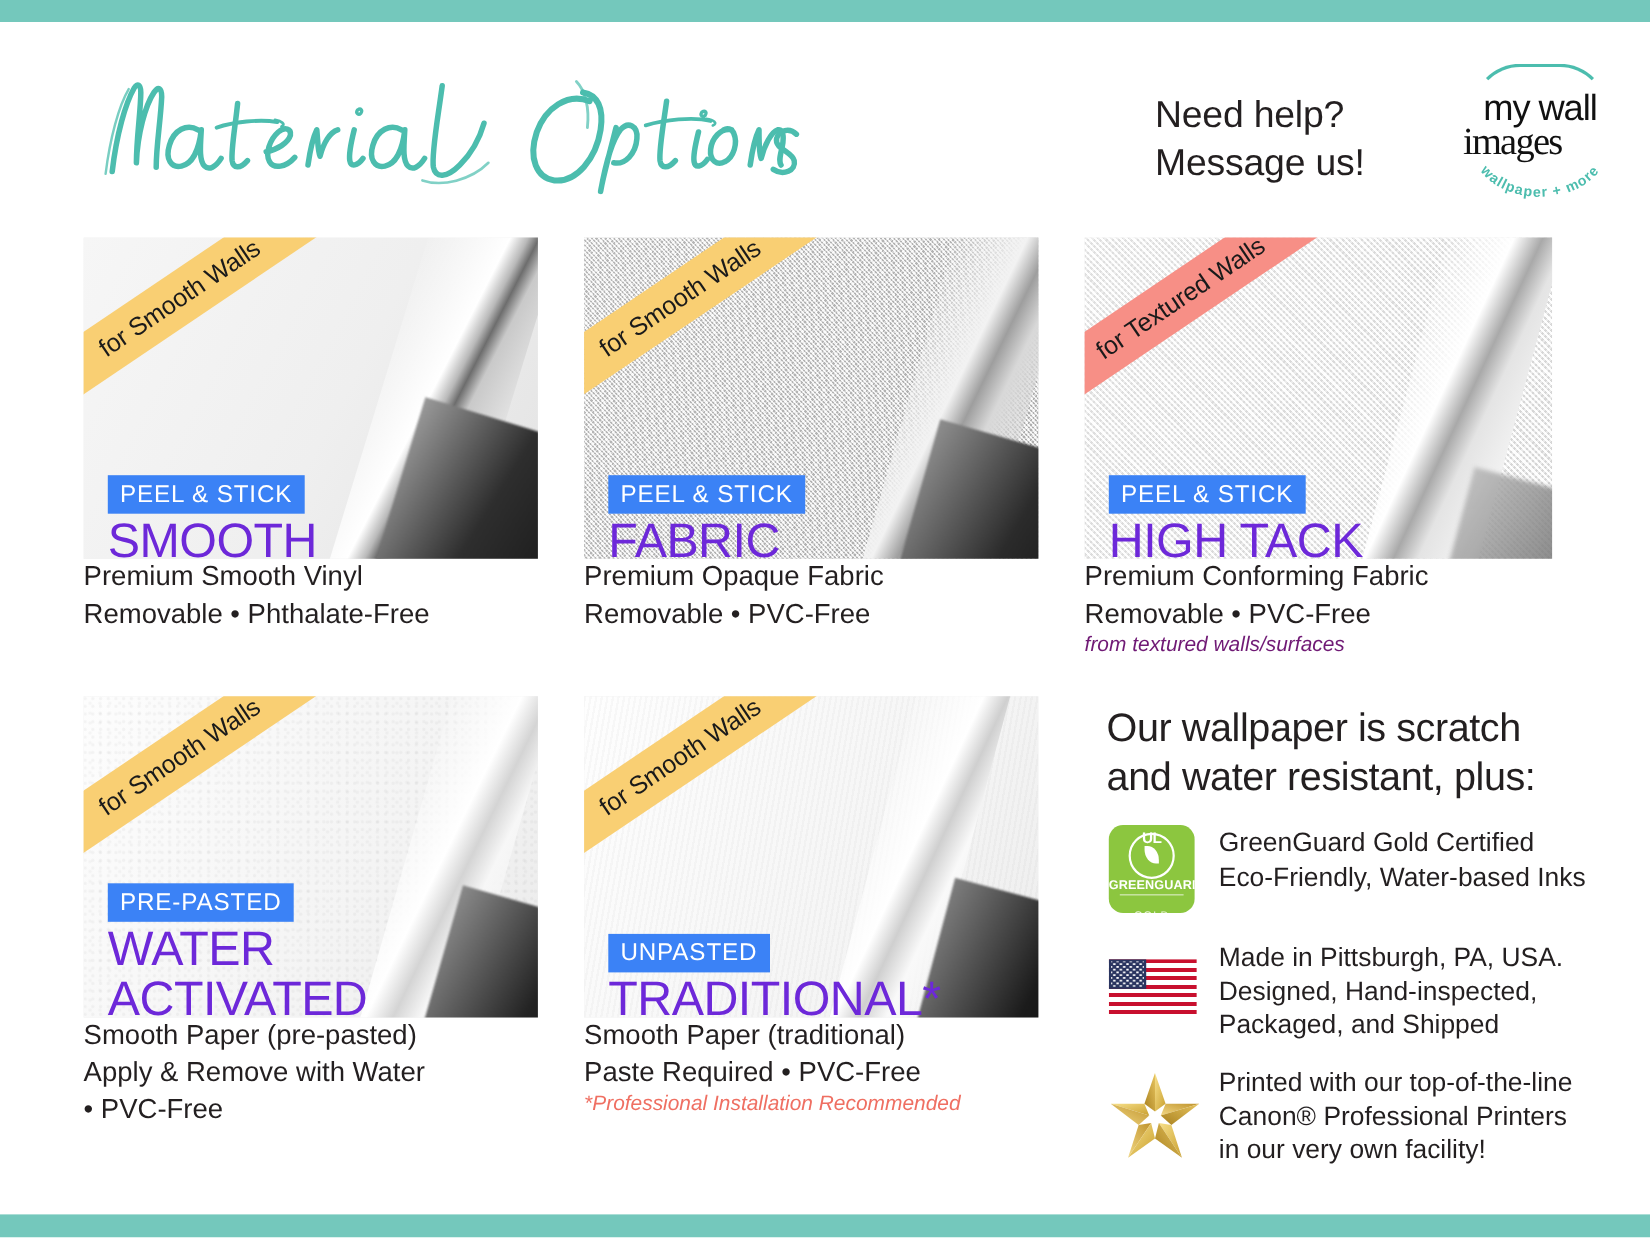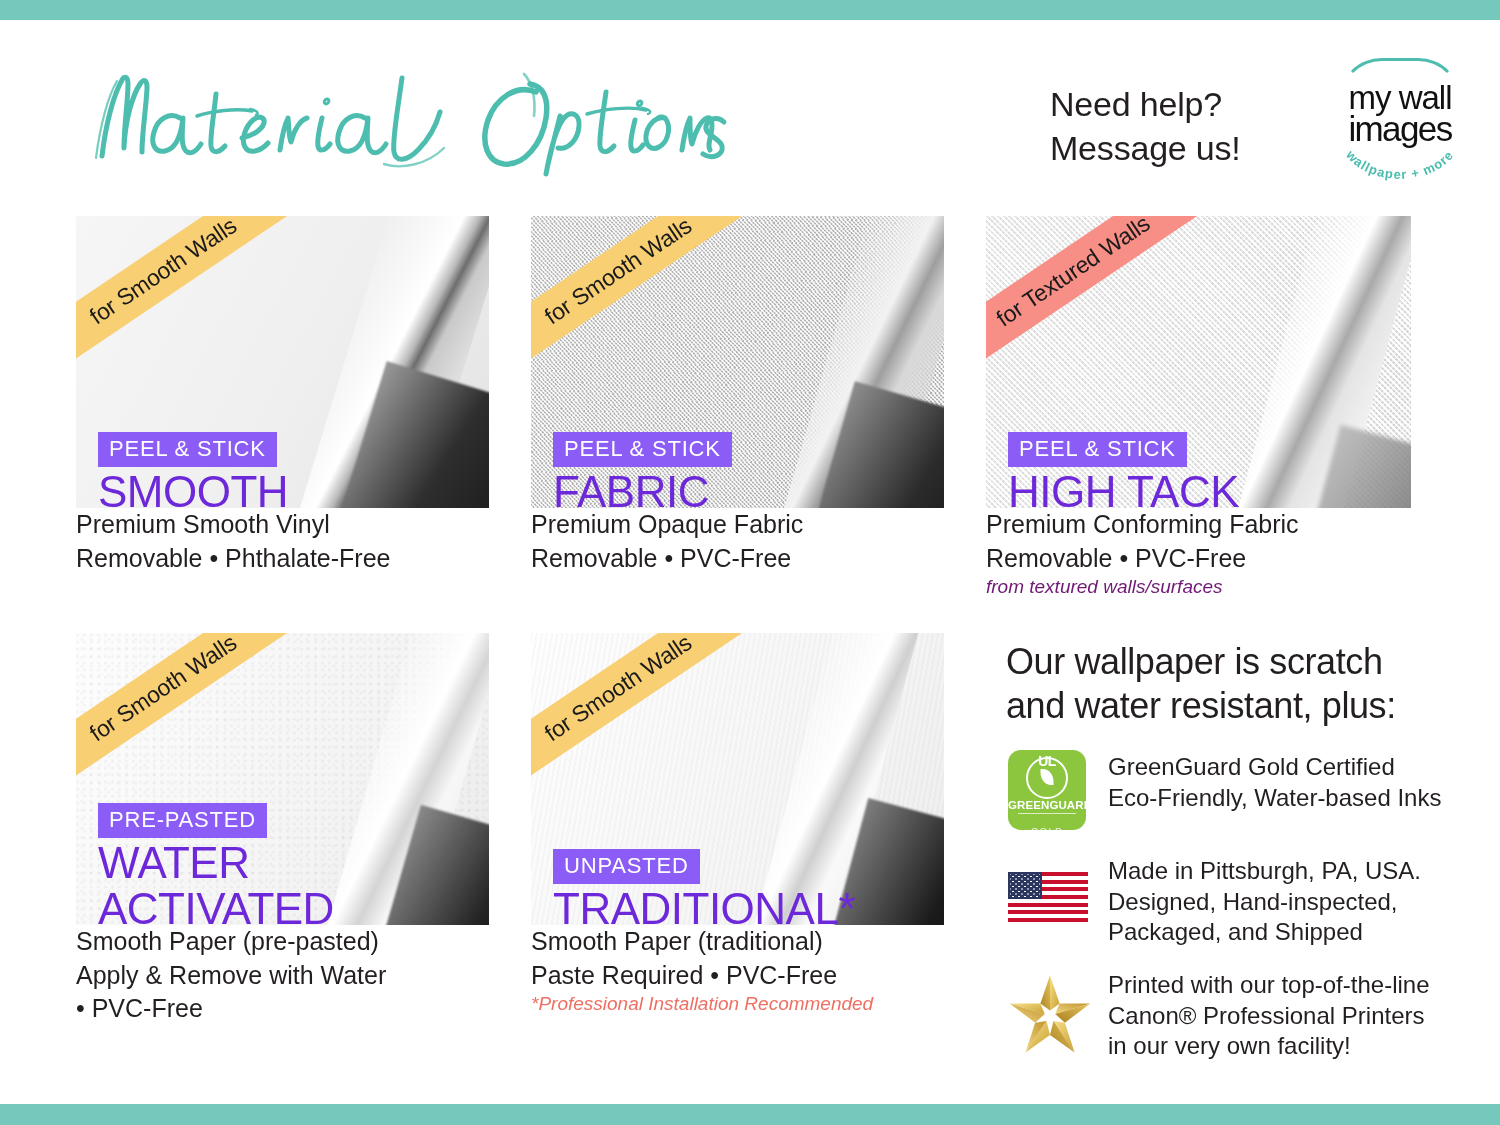--- a/index.html
+++ b/index.html
@@ -50,24 +50,25 @@
   }
   .logo-word1 {
     position:absolute; left:0; top:32px; width:140px;
     text-align:center;
     font-size:33px; line-height:0.98;
     letter-spacing:-1px;
     color:#111;
   }
   .logo-word2 {
     position:absolute; left:0; top:62px; width:140px;
-    text-align:center;
+    text-align:left;
     font-size:35px; line-height:0.98;
     letter-spacing:-1.6px;
     color:#111;
+    font-family:Liberation Serif, serif;
   }
   .logo-tag { position:absolute; left:8px; top:96px; width:124px; height:48px; }
   .logo-tag svg { width:100%; height:100%; }
 
   
   .grid {
     position:absolute; left:76px; top:216px;
     width:1340px;
   }
   .row { position:absolute; left:0; width:1340px; }
@@ -202,21 +203,21 @@
   .ribbon.coral  { background:#f78f86; }
   .ribbon span { transform:translateX(22px); }
 
   
   .swatch-labels {
     position:absolute; left:22px; bottom:0px;
     z-index:3;
   }
   .badge {
     display:inline-block;
-    background:#8b5cf6;
+    background:#3b82f6;
     color:#ffffff;
     font-size:22px;
     letter-spacing:.8px;
     padding:4px 11px 5px 11px;
     margin-bottom:2px;
   }
   .mat-name {
     font-size:44px;
     line-height:1.03;
     font-weight:300;

